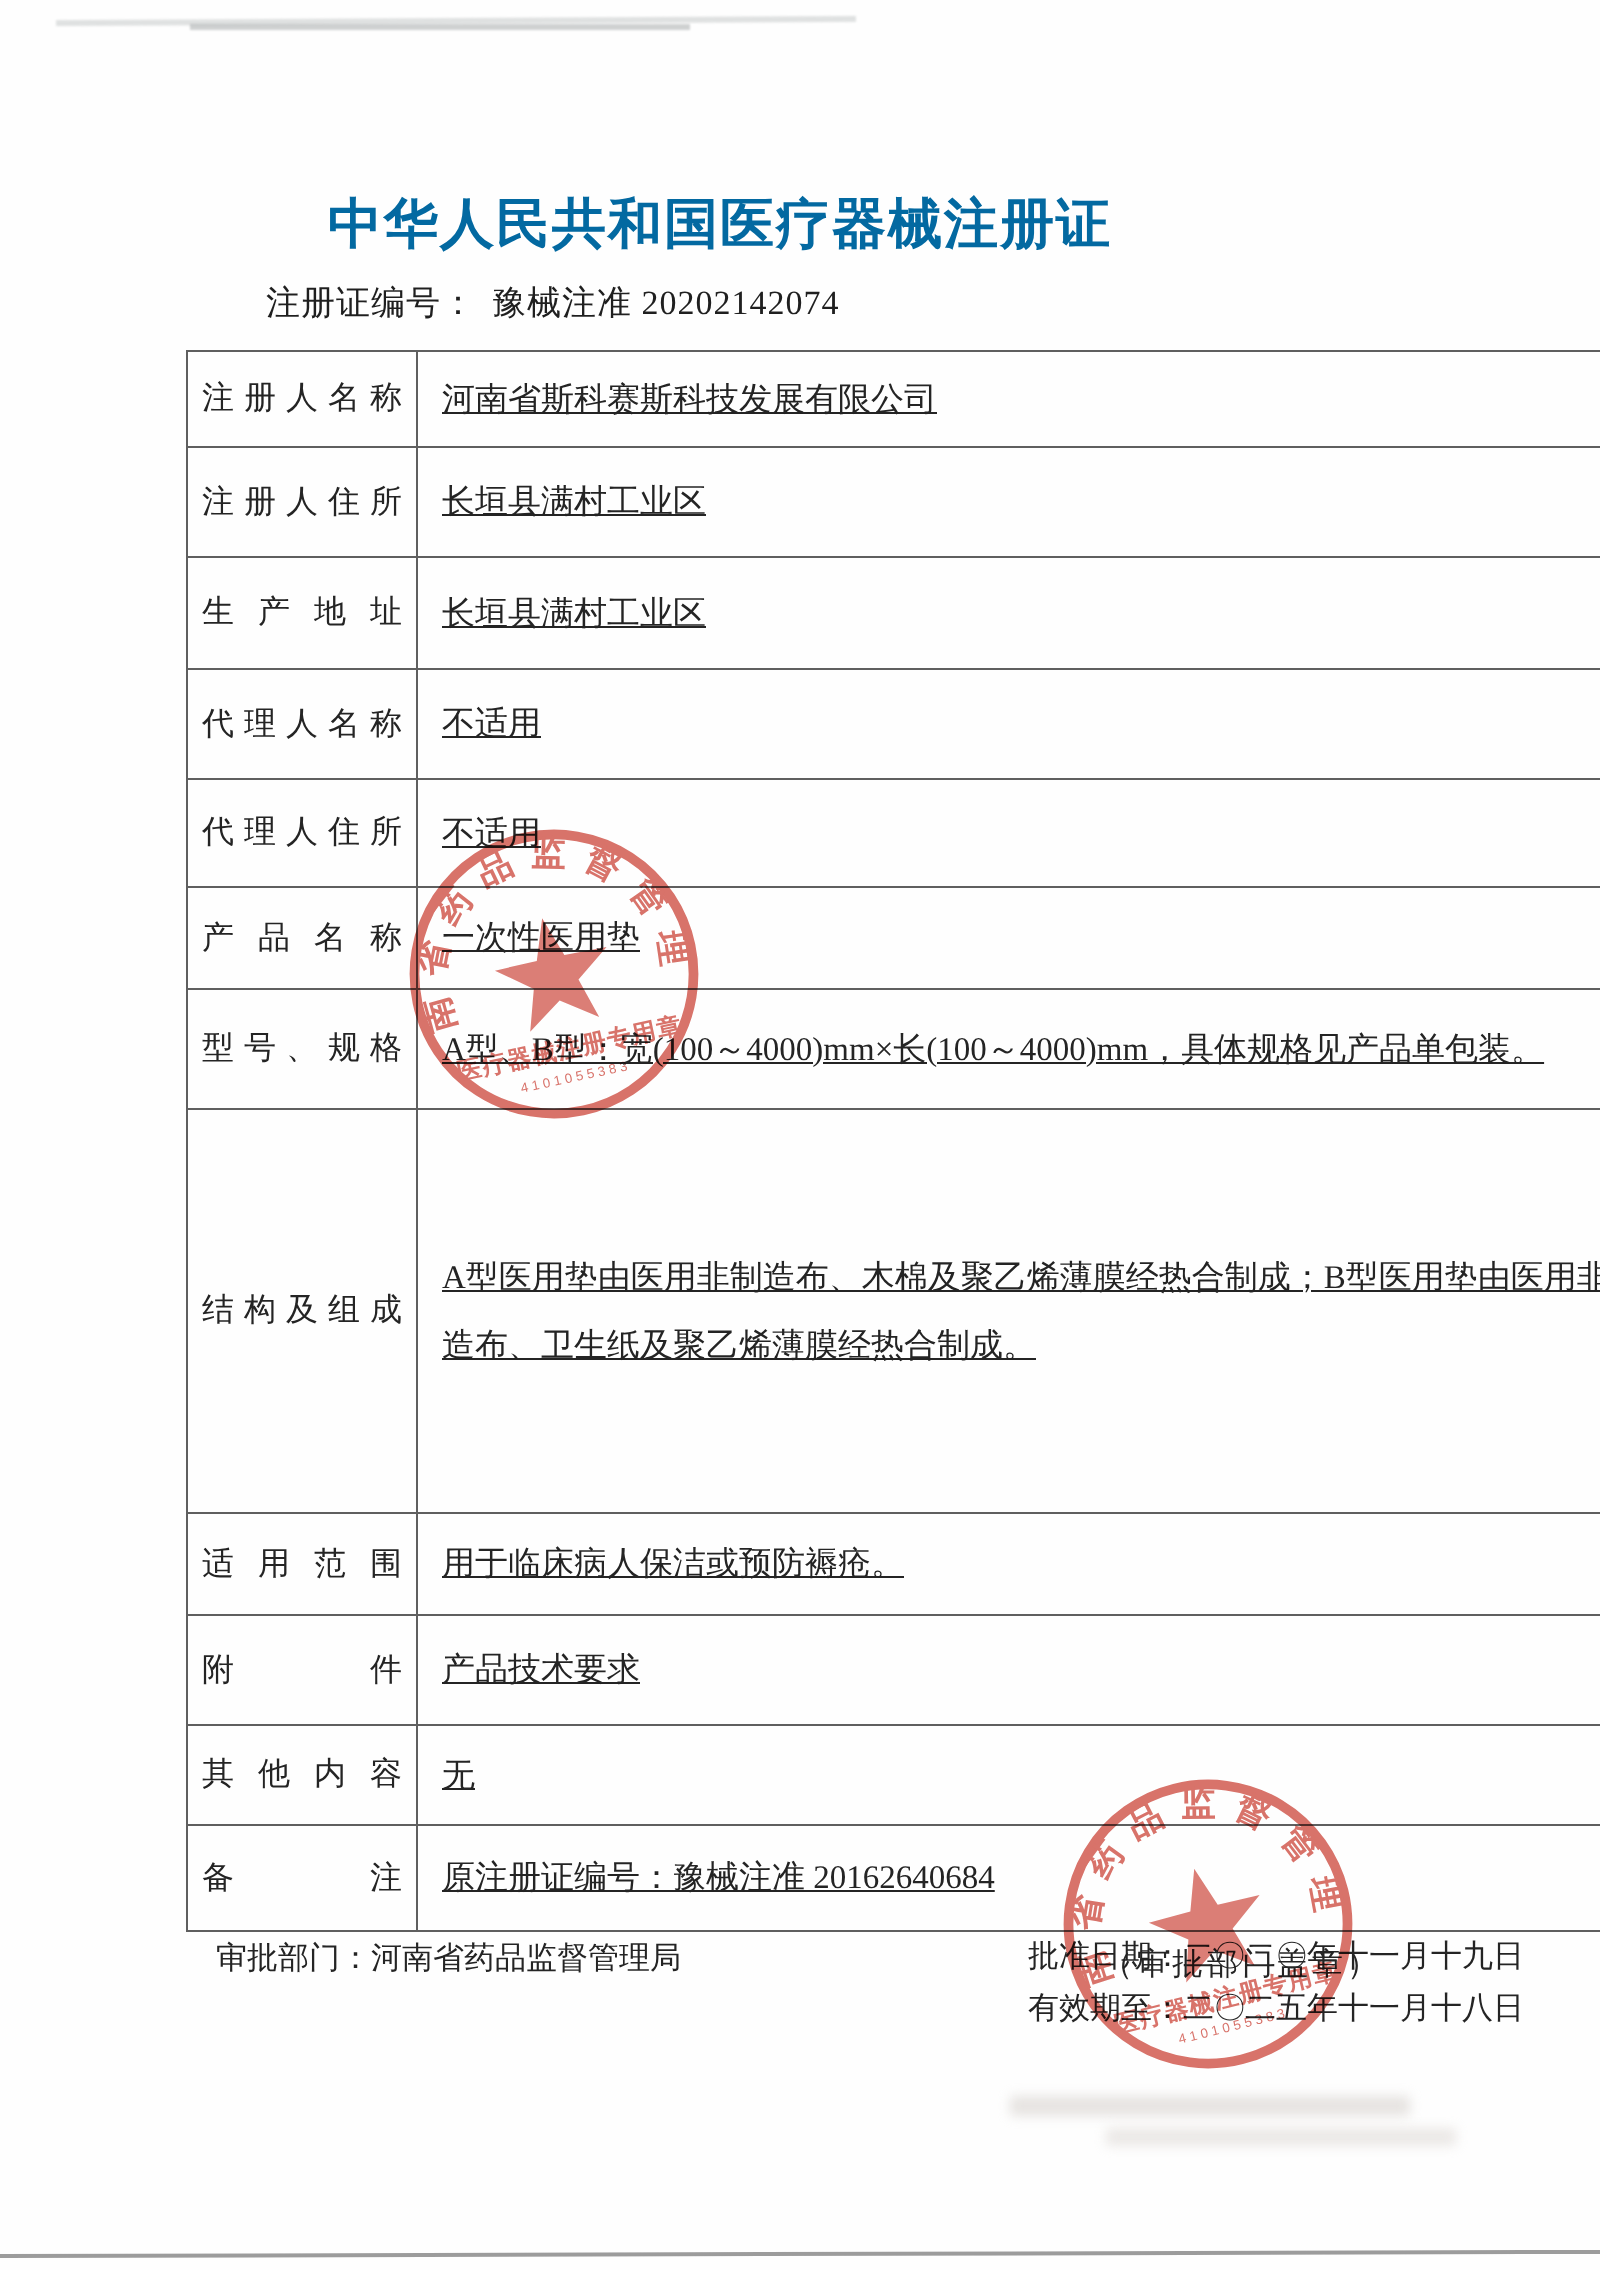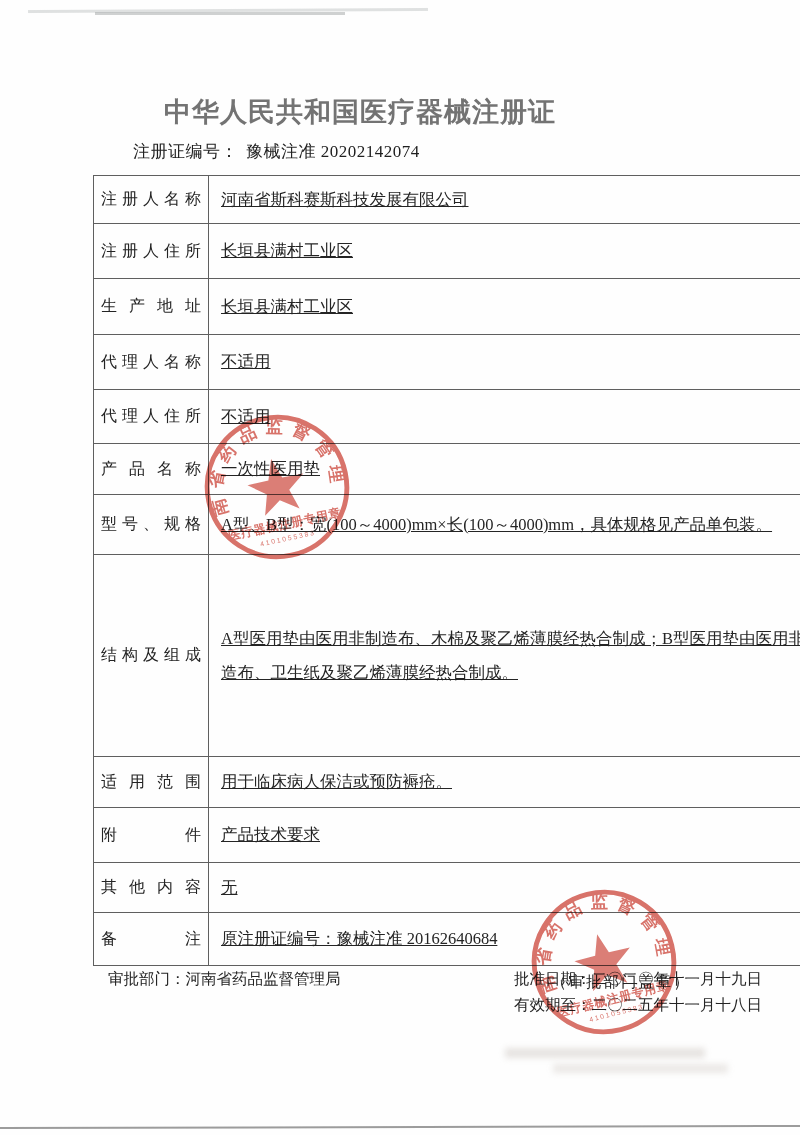--- a/index.html
+++ b/index.html
@@ -10,21 +10,21 @@
   }
   html,body{margin:0;padding:0;background:#fff;}
   .page{
     position:relative;width:800px;height:1135px;background:var(--paper);
     font-family:"Liberation Serif",serif;color:var(--ink);overflow:hidden;
   }
   
   .doc-title{
     position:absolute;top:94px;left:0;width:720px;margin:0;
     text-align:center;font-size:27px;font-weight:700;letter-spacing:1px;
-    font-family:Liberation Serif, serif;color:#737373;
+    font-family:Liberation Serif, serif;color:#0369a1;
   }
   .cert-line{
     position:absolute;top:140px;left:133px;font-size:17px;letter-spacing:.5px;
   }
   .cert-line .sep{display:inline-block;width:8px;}
   
   table.reg-table{
     position:absolute;top:175px;left:93px;width:748px;
     border-collapse:collapse;table-layout:fixed;
   }

